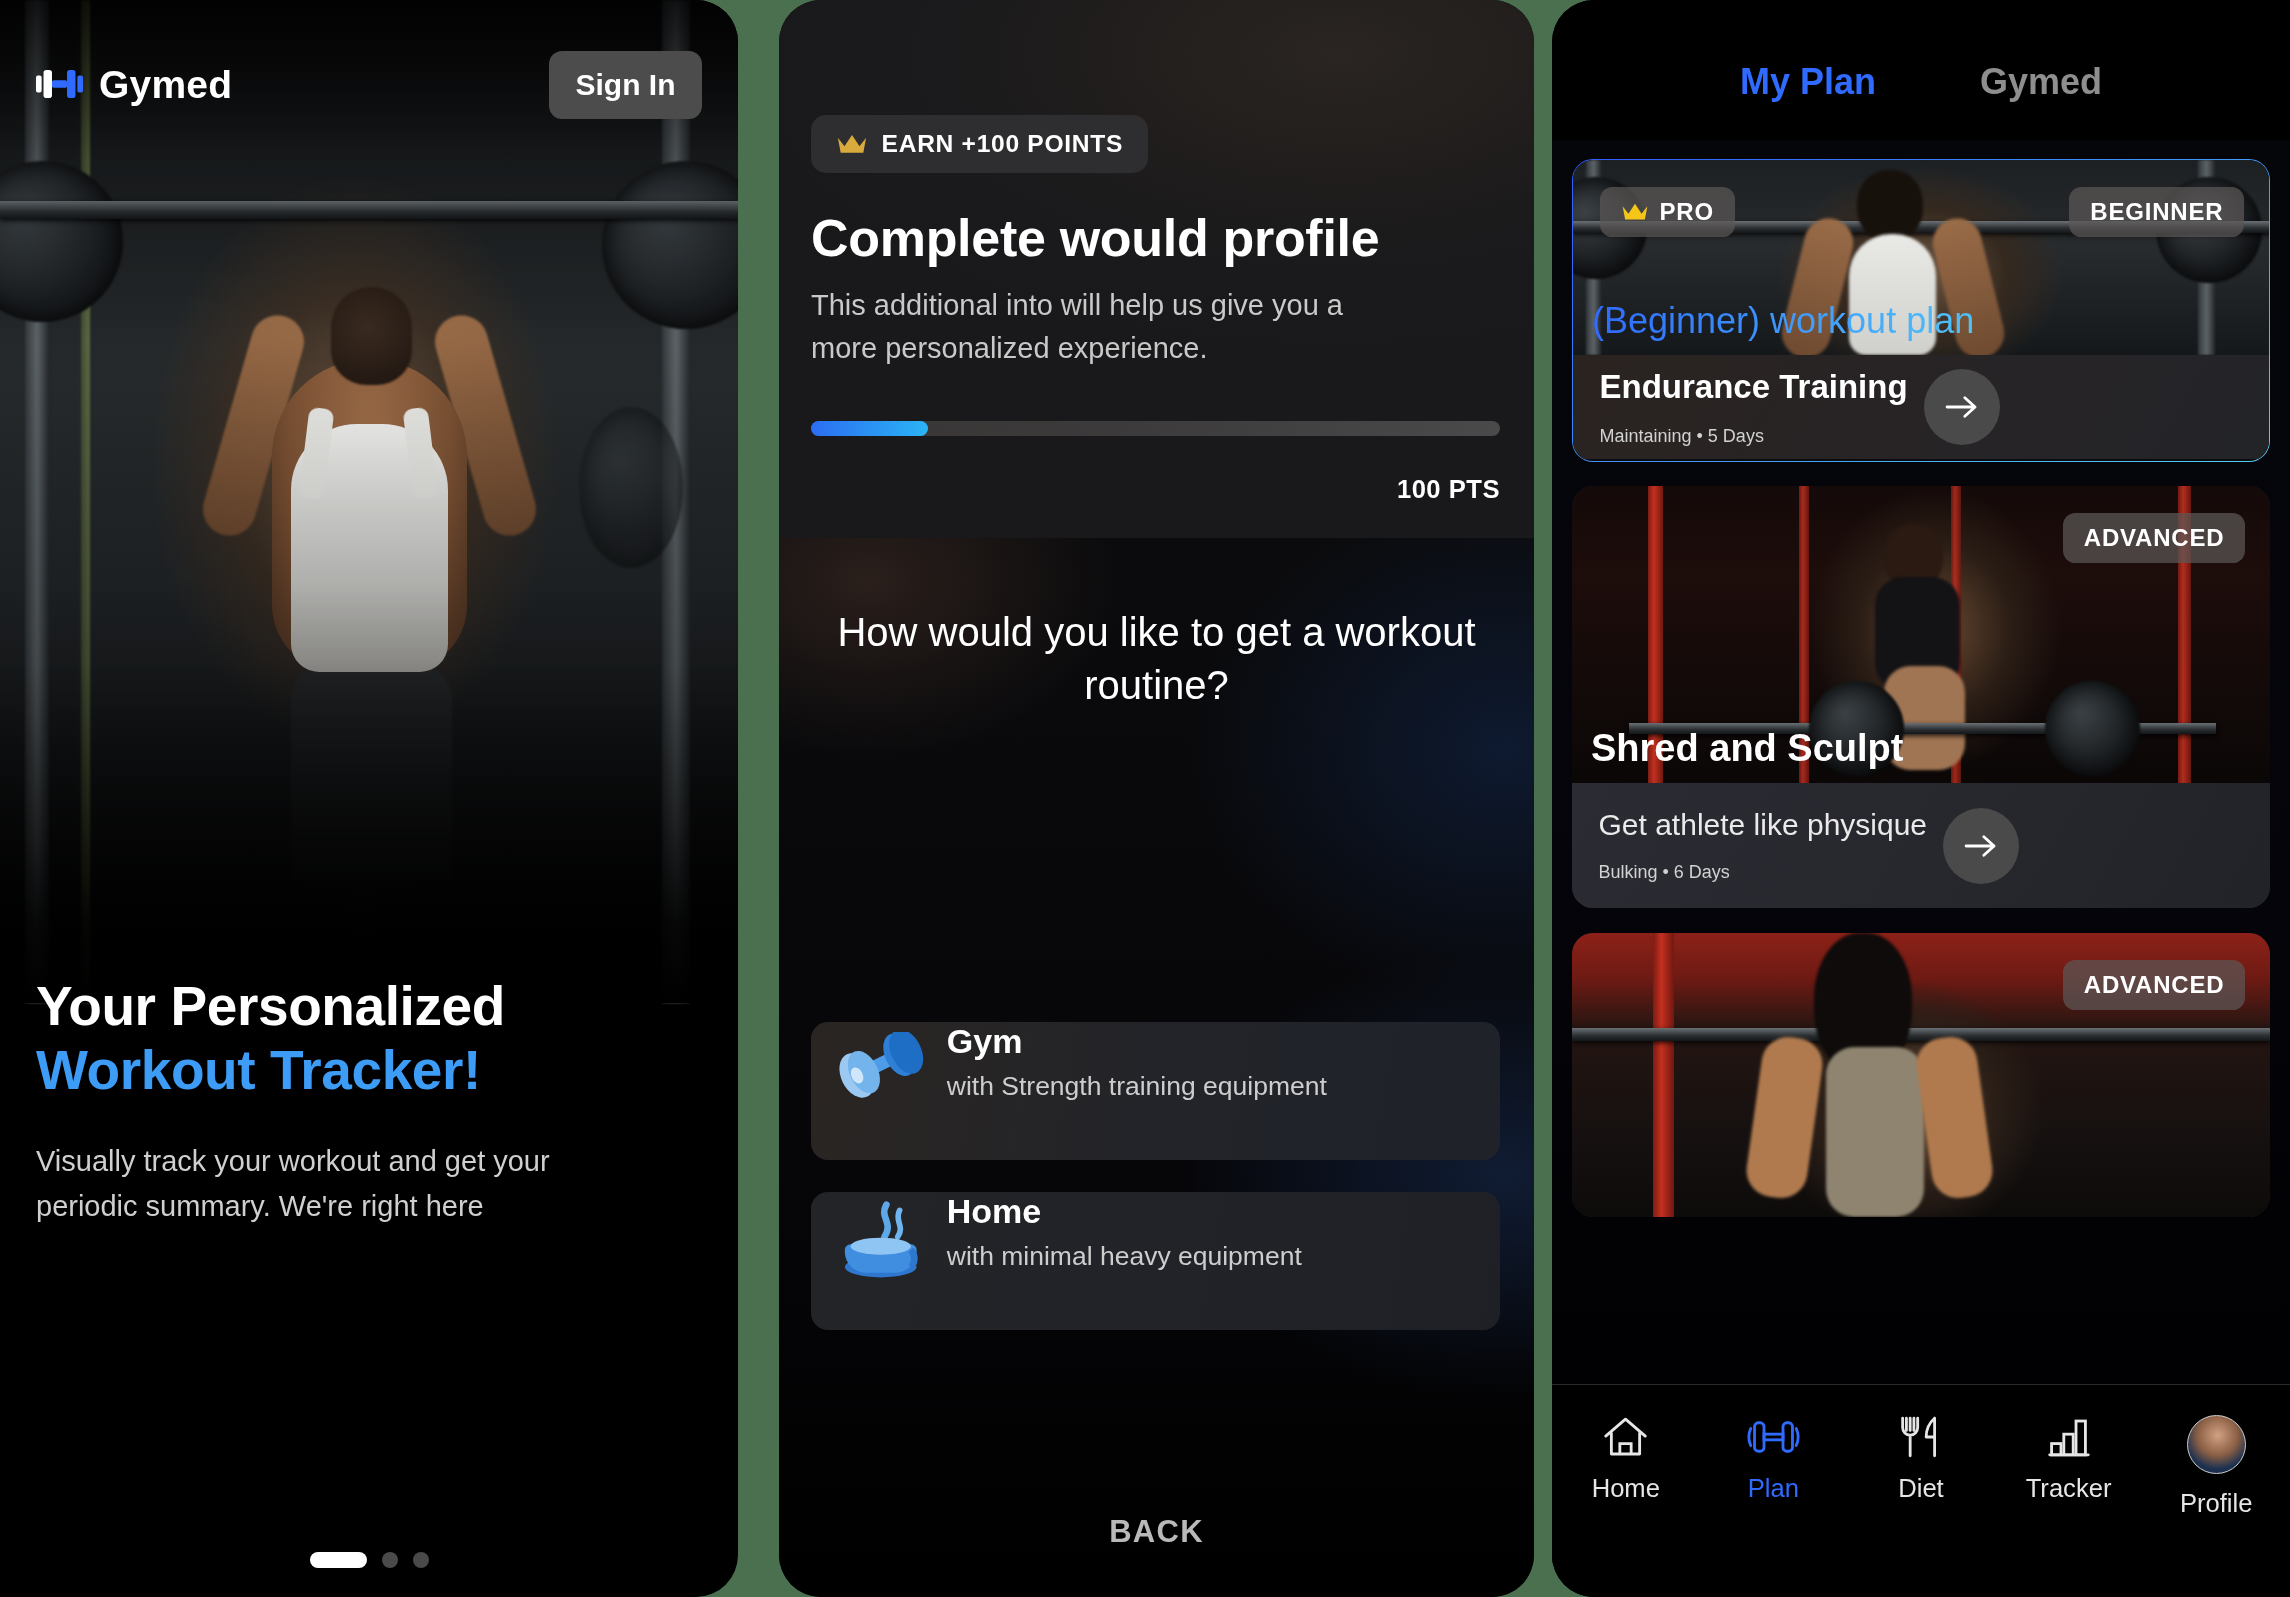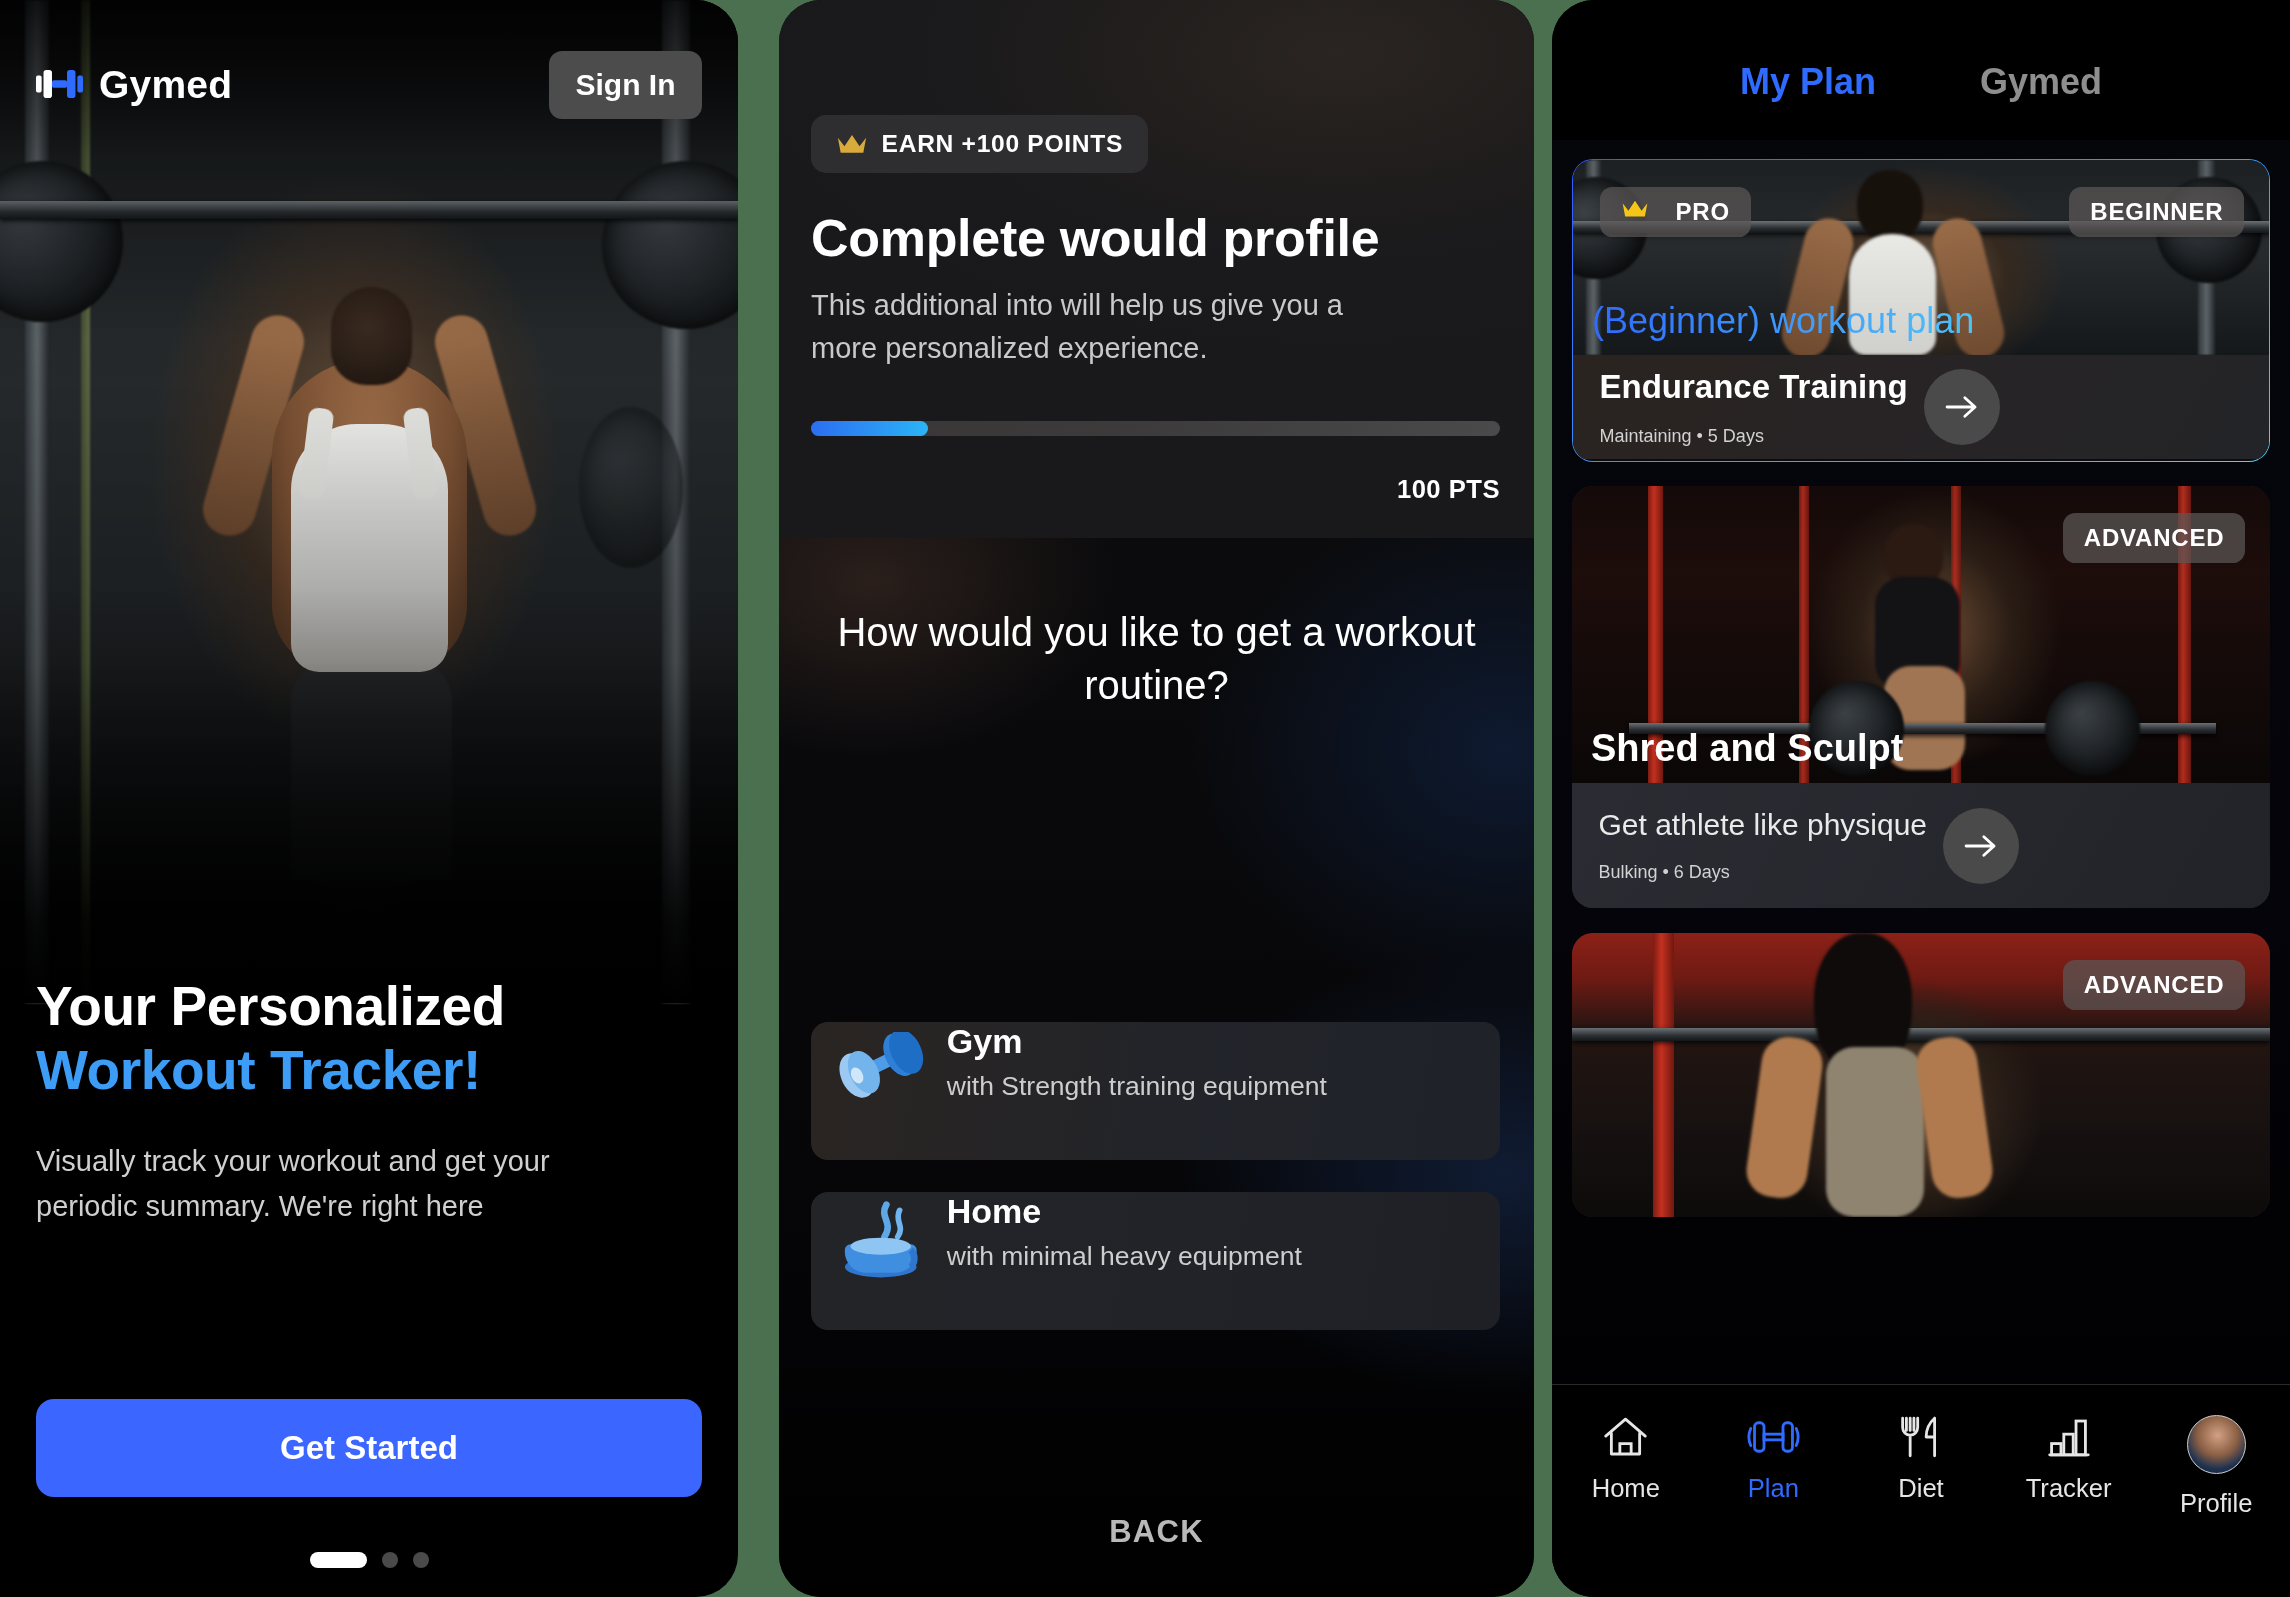--- a/index.html
+++ b/index.html
@@ -110,21 +110,21 @@
   
   .p3-tabs{ position:absolute; left:0; top:0; width:738px; height:140px; display:flex;
             align-items:center; justify-content:center; gap:104px; background:#000; z-index:8;}
   .tab{ font-size:36px; font-weight:700; color:#8e8e8e;margin-top:24px; }
   .tab.on{ color:#2f6bff; }
   .p3-scroll{ position:absolute; left:0; top:140px; width:738px; height:1457px;
               background:linear-gradient(180deg,#05060a,#04040a 50%,#000); }
 
   .card{ position:absolute; left:20px; width:698px; border-radius:21px; overflow:hidden; }
   .card-img{ position:relative; width:100%; overflow:hidden; }
-  .badge{ position:absolute; top:26.5px; display:flex; align-items:flex-start; gap:27px;
+  .badge{ position:absolute; top:26.5px; display:flex; align-items:center; gap:11px;
           background:rgba(92,88,86,.72); border-radius:12.3px; padding:11.4px 21px; }
   .badge span{ color:#fff; font-size:24px; font-weight:700; letter-spacing:0.8px; }
   .badge.left{ left:26.5px; } .badge.right{ right:24.6px; }
   .card-sub{ position:absolute; left:19px; bottom:13.2px; font-size:36px; font-weight:400;
              background:linear-gradient(90deg,#2f6bff,#4fc3f7); -webkit-background-clip:text;
              background-clip:text; color:transparent; }
   .card-title-w{ position:absolute; left:19px; bottom:13.2px; font-size:38px; font-weight:700; color:#fff; }
   .card-foot{ position:relative; display:flex; align-items:center; justify-content:flex-start;
               padding:24.6px 26.5px;gap:16px; }
   .card-foot .meta .m1{ font-size:33px; font-weight:700; color:#fff; }
@@ -210,21 +210,20 @@
     </div>
 
     <div class="p1-copy">
       <div class="h1">
         <span>Your Personalized</span>
         <span class="accent">Workout Tracker!</span>
       </div>
       <div class="sub">Visually track your workout and get your periodic summary. We're right here</div>
     </div>
 
-    <button class="cta">Get Started</button>
 
     <div class="dots">
       <span class="dot on"></span>
       <span class="dot"></span>
       <span class="dot"></span>
     </div>
   </div>
 
   <div class="panel p2">
     <div class="p2-head"></div>

